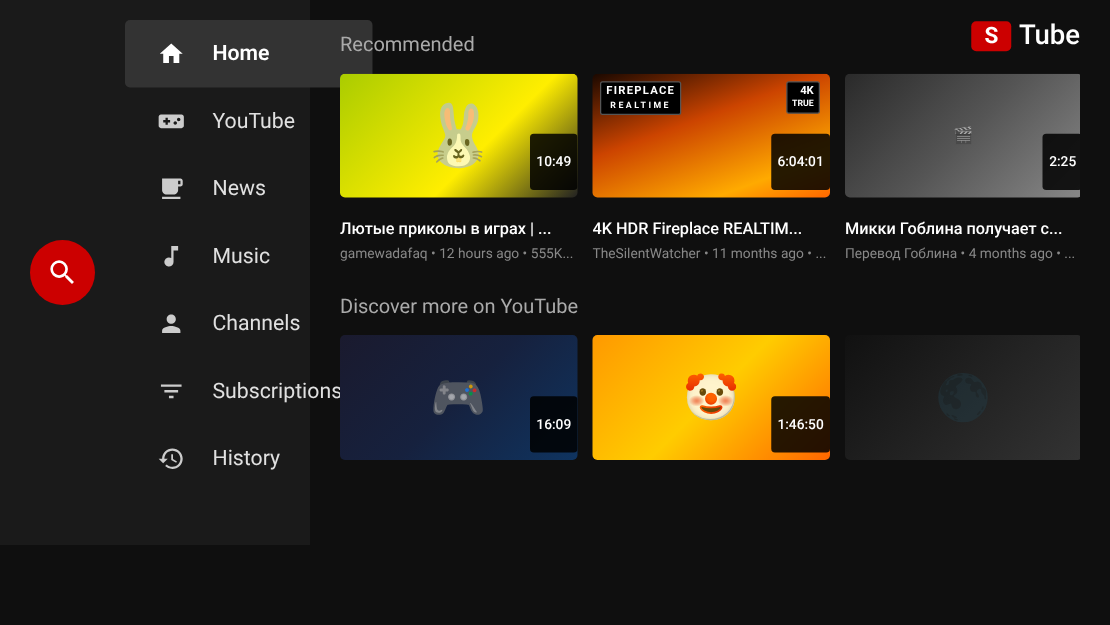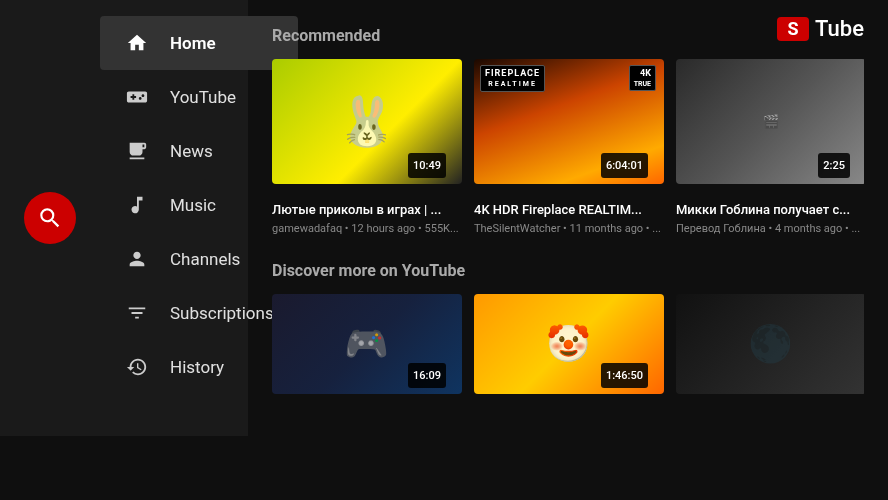--- a/index.html
+++ b/index.html
@@ -131,56 +131,56 @@
       letter-spacing: 0;
     }
 
     
     .section {
       margin-bottom: 20px;
     }
 
     .section-title {
       font-size: 16px;
-      font-weight: 700;
+      font-weight: 400;
       color: #aaa;
       margin-bottom: 14px;
       padding-top: 6px;
     }
 
     .video-row {
       display: flex;
       gap: 12px;
       overflow: hidden;
     }
 
     .video-card {
       width: 190px;
       min-width: 190px;
       cursor: pointer;
       flex-shrink: 0;
     }
 
     .video-thumb {
       width: 190px;
-      height: 125px;
+      height: 99px;
       border-radius: 4px;
       overflow: hidden;
       position: relative;
       background: #333;
     }
 
     .video-duration {
       position: absolute;
       bottom: 6px;
-      right: 16px;
+      right: 0;
       background: rgba(0,0,0,0.85);
       color: #fff;
       font-size: 11px;
-      padding: 6px 5px;
+      padding: 16px 5px;
       border-radius: 3px;
       font-weight: 500;
     }
 
     .video-info {
       padding: 6px 0 0 0;
       margin-top: 12px;
     }
 
     .video-title {

